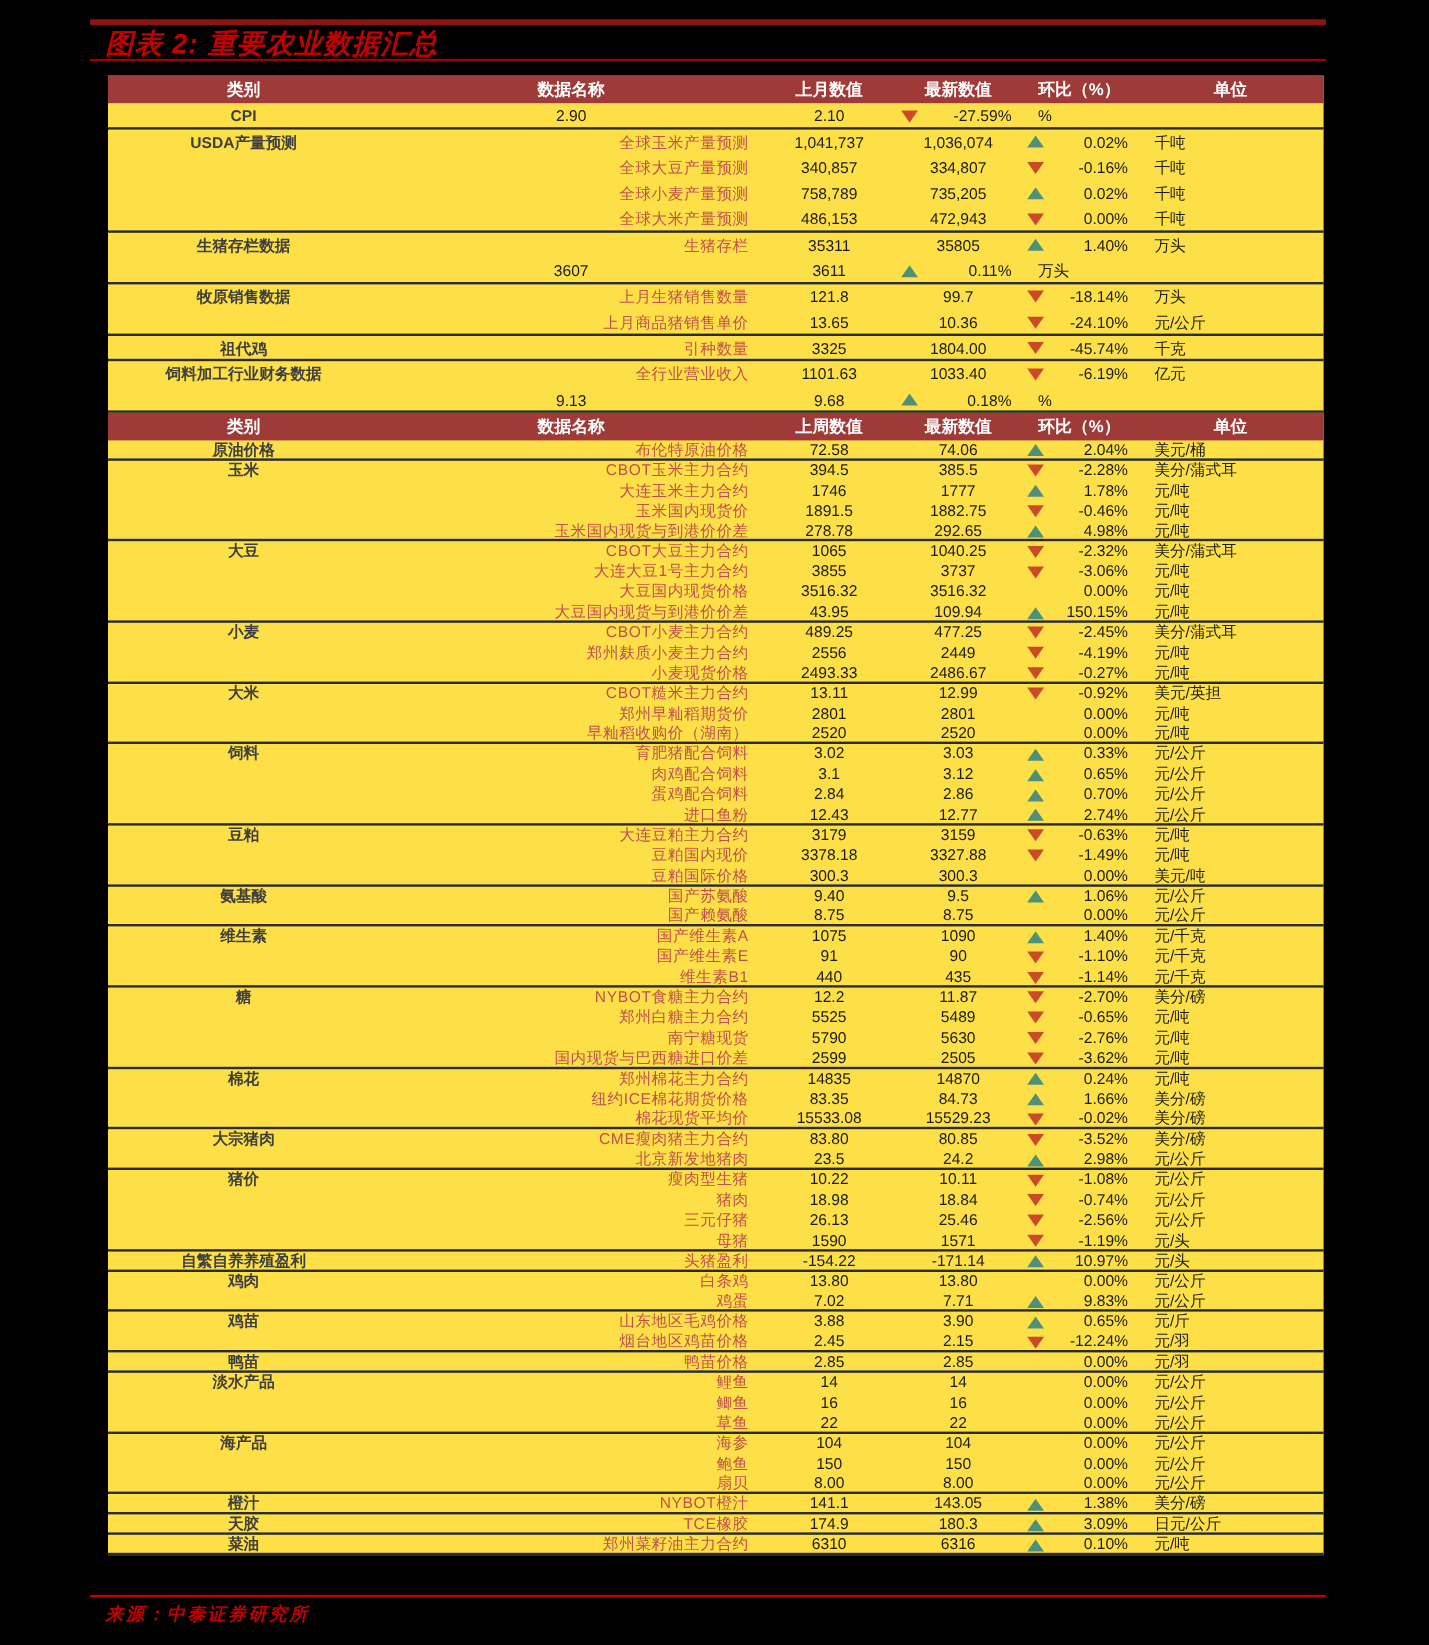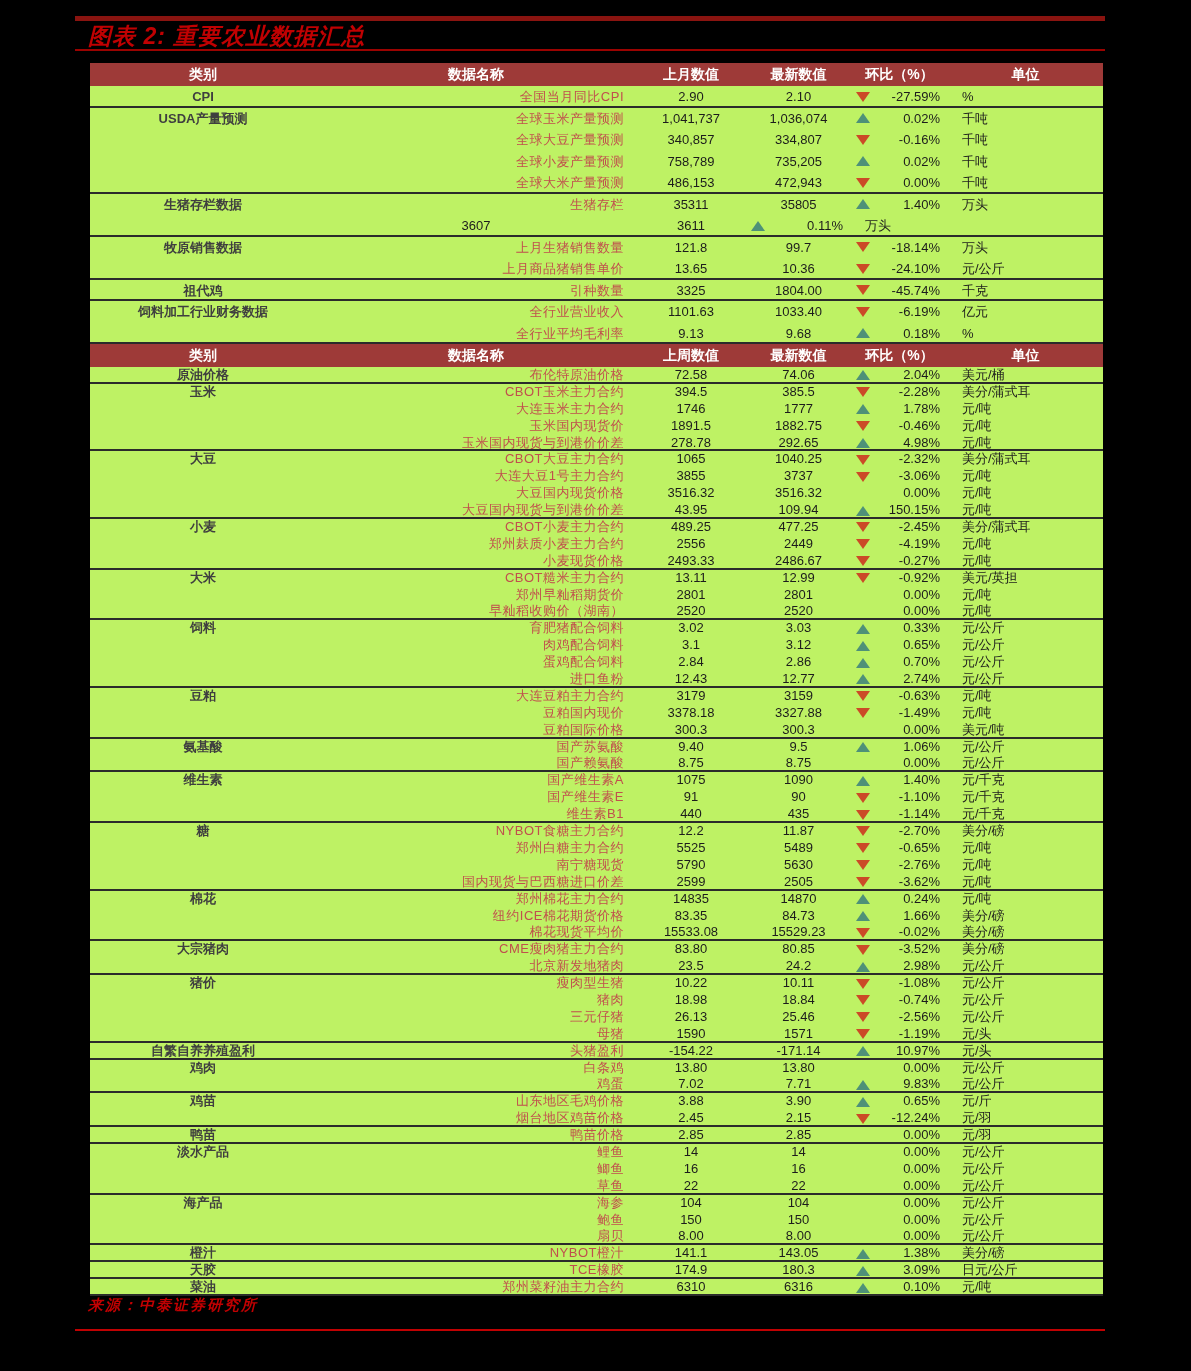--- a/index.html
+++ b/index.html
@@ -2,42 +2,42 @@
 <html style="--header-bg: #9e3a38; --bar-red: #8a1410; --line-red: #9b0301; --title-red: #c00102; --name-red: #c0504d; --up: #4e9178; --down: #cb4a27;"><head>
 <meta charset="utf-8">
 <style>
   html,body{margin:0;padding:0;background:#000;}
   .page{position:relative;width:1191px;height:1371px;background:#000;overflow:hidden;
         font-family:"Liberation Sans",sans-serif;}
   .topbar{position:absolute;left:75px;top:16px;width:1030px;height:5px;background:var(--bar-red,#8a1410);}
   .fig-title{position:absolute;left:88px;top:21px;font-size:23px;font-weight:bold;font-style:italic;
              color:var(--title-red,#c00102);letter-spacing:1px;white-space:nowrap;}
   .title-line{position:absolute;left:75px;top:49px;width:1030px;height:2px;background:var(--line-red,#9b0301);}
-  .datatable{position:absolute;left:90px;top:63px;width:1013px;background:#bef264;}
+  .datatable{position:absolute;left:90px;top:63px;width:1013px;background:#fde047;}
   .row{display:grid;grid-template-columns:226px 320px 110px 105px 97px 155px;}
   .thead{background:var(--header-bg,#9e3a38);height:23px;}
   .thead .cell{color:#fff;font-weight:bold;font-size:14px;text-align:center;line-height:23px;padding:0;}
   .s1 .row{height:21.5px;line-height:21.5px;}
   .s2 .row{height:16.9px;line-height:16.9px;}
   .s1 .row.thead,.s2 .row.thead{height:23px;line-height:23px;}
   .cell{overflow:hidden;white-space:nowrap;font-size:13px;color:#1c1c1c;}
   .cat{font-weight:bold;color:#3f3f3f;text-align:center;}
   .name{color:var(--name-red,#c0504d);text-align:right;padding-right:12px;letter-spacing:0.5px;}
   .num{text-align:center;}
   .pct{display:flex;align-items:center;padding-left:5px;padding-right:8px;}
   .arrow{flex:0 0 16px;display:flex;align-items:center;}
   .tri{width:0;height:0;border-left:7px solid transparent;border-right:7px solid transparent;}
   .tri.up{border-bottom:10px solid var(--up,#4e9178);}
   .tri.down{border-top:10px solid var(--down,#cb4a27);}
   .pv{flex:1;text-align:right;}
   .unit{text-align:left;padding-left:14px;}
   .group{position:relative;}
   .group::after{content:"";position:absolute;left:0;right:0;bottom:0;height:2px;background:#2b2b2b;}
   .src-line{position:absolute;left:75px;top:1329px;width:1030px;height:2px;background:var(--title-red,#c00102);}
-  .source{position:absolute;left:88px;top:1296px;font-size:15px;font-weight:bold;font-style:italic;
+  .source{position:absolute;left:88px;top:1336px;font-size:15px;font-weight:bold;font-style:italic;
           color:var(--title-red,#c00102);letter-spacing:2px;text-align:center;}
 </style>
 </head>
 <body>
 
 <div class="page">
   <div class="topbar"></div>
   <div class="fig-title">图表 2: 重要农业数据汇总</div>
   <div class="title-line"></div>
   <div class="datatable">
@@ -46,21 +46,20 @@
           <div class="cell">类别</div>
           <div class="cell">数据名称</div>
           <div class="cell">上月数值</div>
           <div class="cell">最新数值</div>
           <div class="cell">环比（%）</div>
           <div class="cell">单位</div>
         </div>
         <div class="group">
           <div class="row">
             <div class="cell cat">CPI</div>
-            <div class="cell name">全国当月同比CPI</div>
             <div class="cell num">2.90</div>
             <div class="cell num">2.10</div>
             <div class="cell pct">
               <div class="arrow">
                 <div class="tri down"></div>
               </div>
               <div class="pv">-27.59%</div>
             </div>
             <div class="cell unit">%</div>
           </div>
@@ -198,21 +197,20 @@
             <div class="cell pct">
               <div class="arrow">
                 <div class="tri down"></div>
               </div>
               <div class="pv">-6.19%</div>
             </div>
             <div class="cell unit">亿元</div>
           </div>
           <div class="row">
             <div class="cell cat"></div>
-            <div class="cell name">全行业平均毛利率</div>
             <div class="cell num">9.13</div>
             <div class="cell num">9.68</div>
             <div class="cell pct">
               <div class="arrow">
                 <div class="tri up"></div>
               </div>
               <div class="pv">0.18%</div>
             </div>
             <div class="cell unit">%</div>
           </div>

